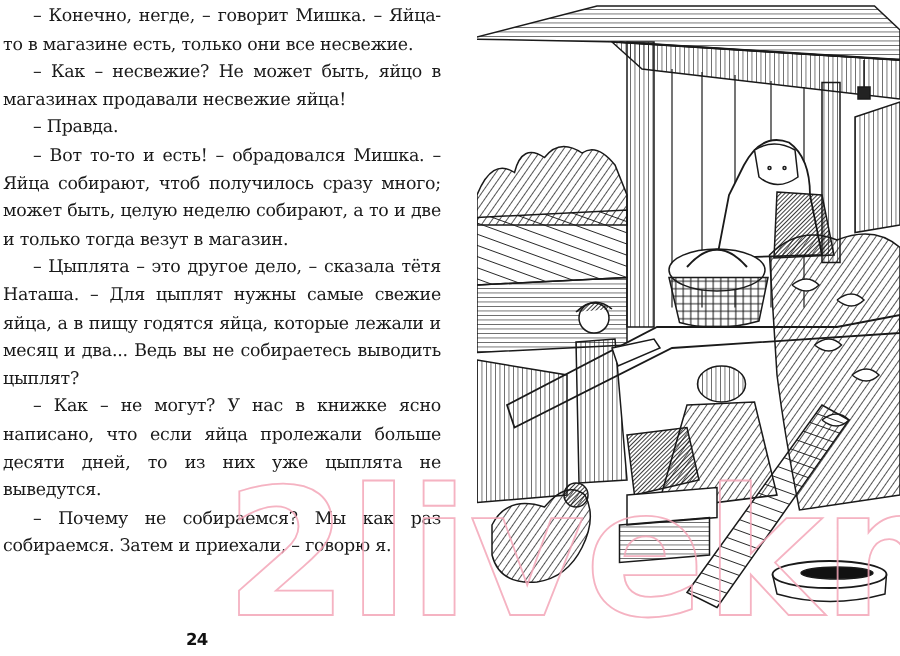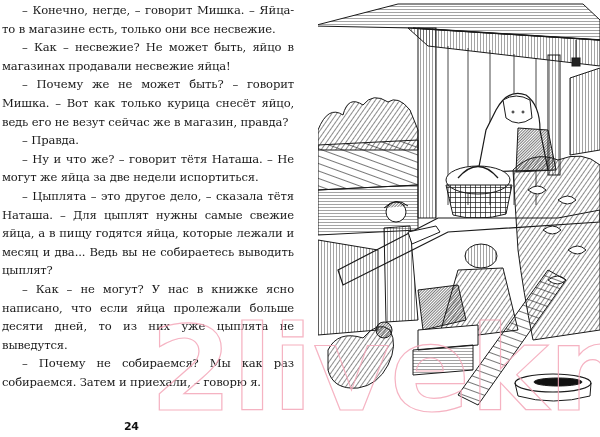--- a/index.html
+++ b/index.html
@@ -28,23 +28,22 @@
   }
 </style>
 </head>
 <body>
 
 <div class="page">
 
   <div class="text-col">
     <p class="para indent">– Конечно, негде, – говорит Мишка. – Яйца-то в магазине есть, только они все несвежие.</p>
     <p class="para indent">– Как – несвежие? Не может быть, яйцо в магазинах продавали несвежие яйца!</p>
-    <p class="para indent">– Почему же не может быть? – говорит Мишка. – Вот как только курица снесёт яйцо, ведь его не везут сейчас же в магазин, правда?</p>
     <p class="para indent">– Правда.</p>
-    <p class="para indent">– Ну и что же? – говорит тётя Наташа. – Не могут же яйца за две недели испортиться.</p>
+    <p class="para indent">– Вот то-то и есть! – обрадовался Мишка. – Яйца собирают, чтоб получилось сразу много; может быть, целую неделю собирают, а то и две и только тогда везут в магазин.</p>
     <p class="para indent">– Цыплята – это другое дело, – сказала тётя Наташа. – Для цыплят нужны самые свежие яйца, а в пищу годятся яйца, которые лежали и месяц и два... Ведь вы не собираетесь выводить цыплят?</p>
     <p class="para indent">– Как – не могут? У нас в книжке ясно написано, что если яйца пролежали больше десяти дней, то из них уже цыплята не выведутся.</p>
     <p class="para indent">– Почему не собираемся? Мы как раз собираемся. Затем и приехали, – говорю я.</p>
 
   </div>
 
   <div class="page-number">24</div>
 
   <svg class="illustration" viewBox="0 0 282 408" xmlns="http://www.w3.org/2000/svg">
     <defs>

